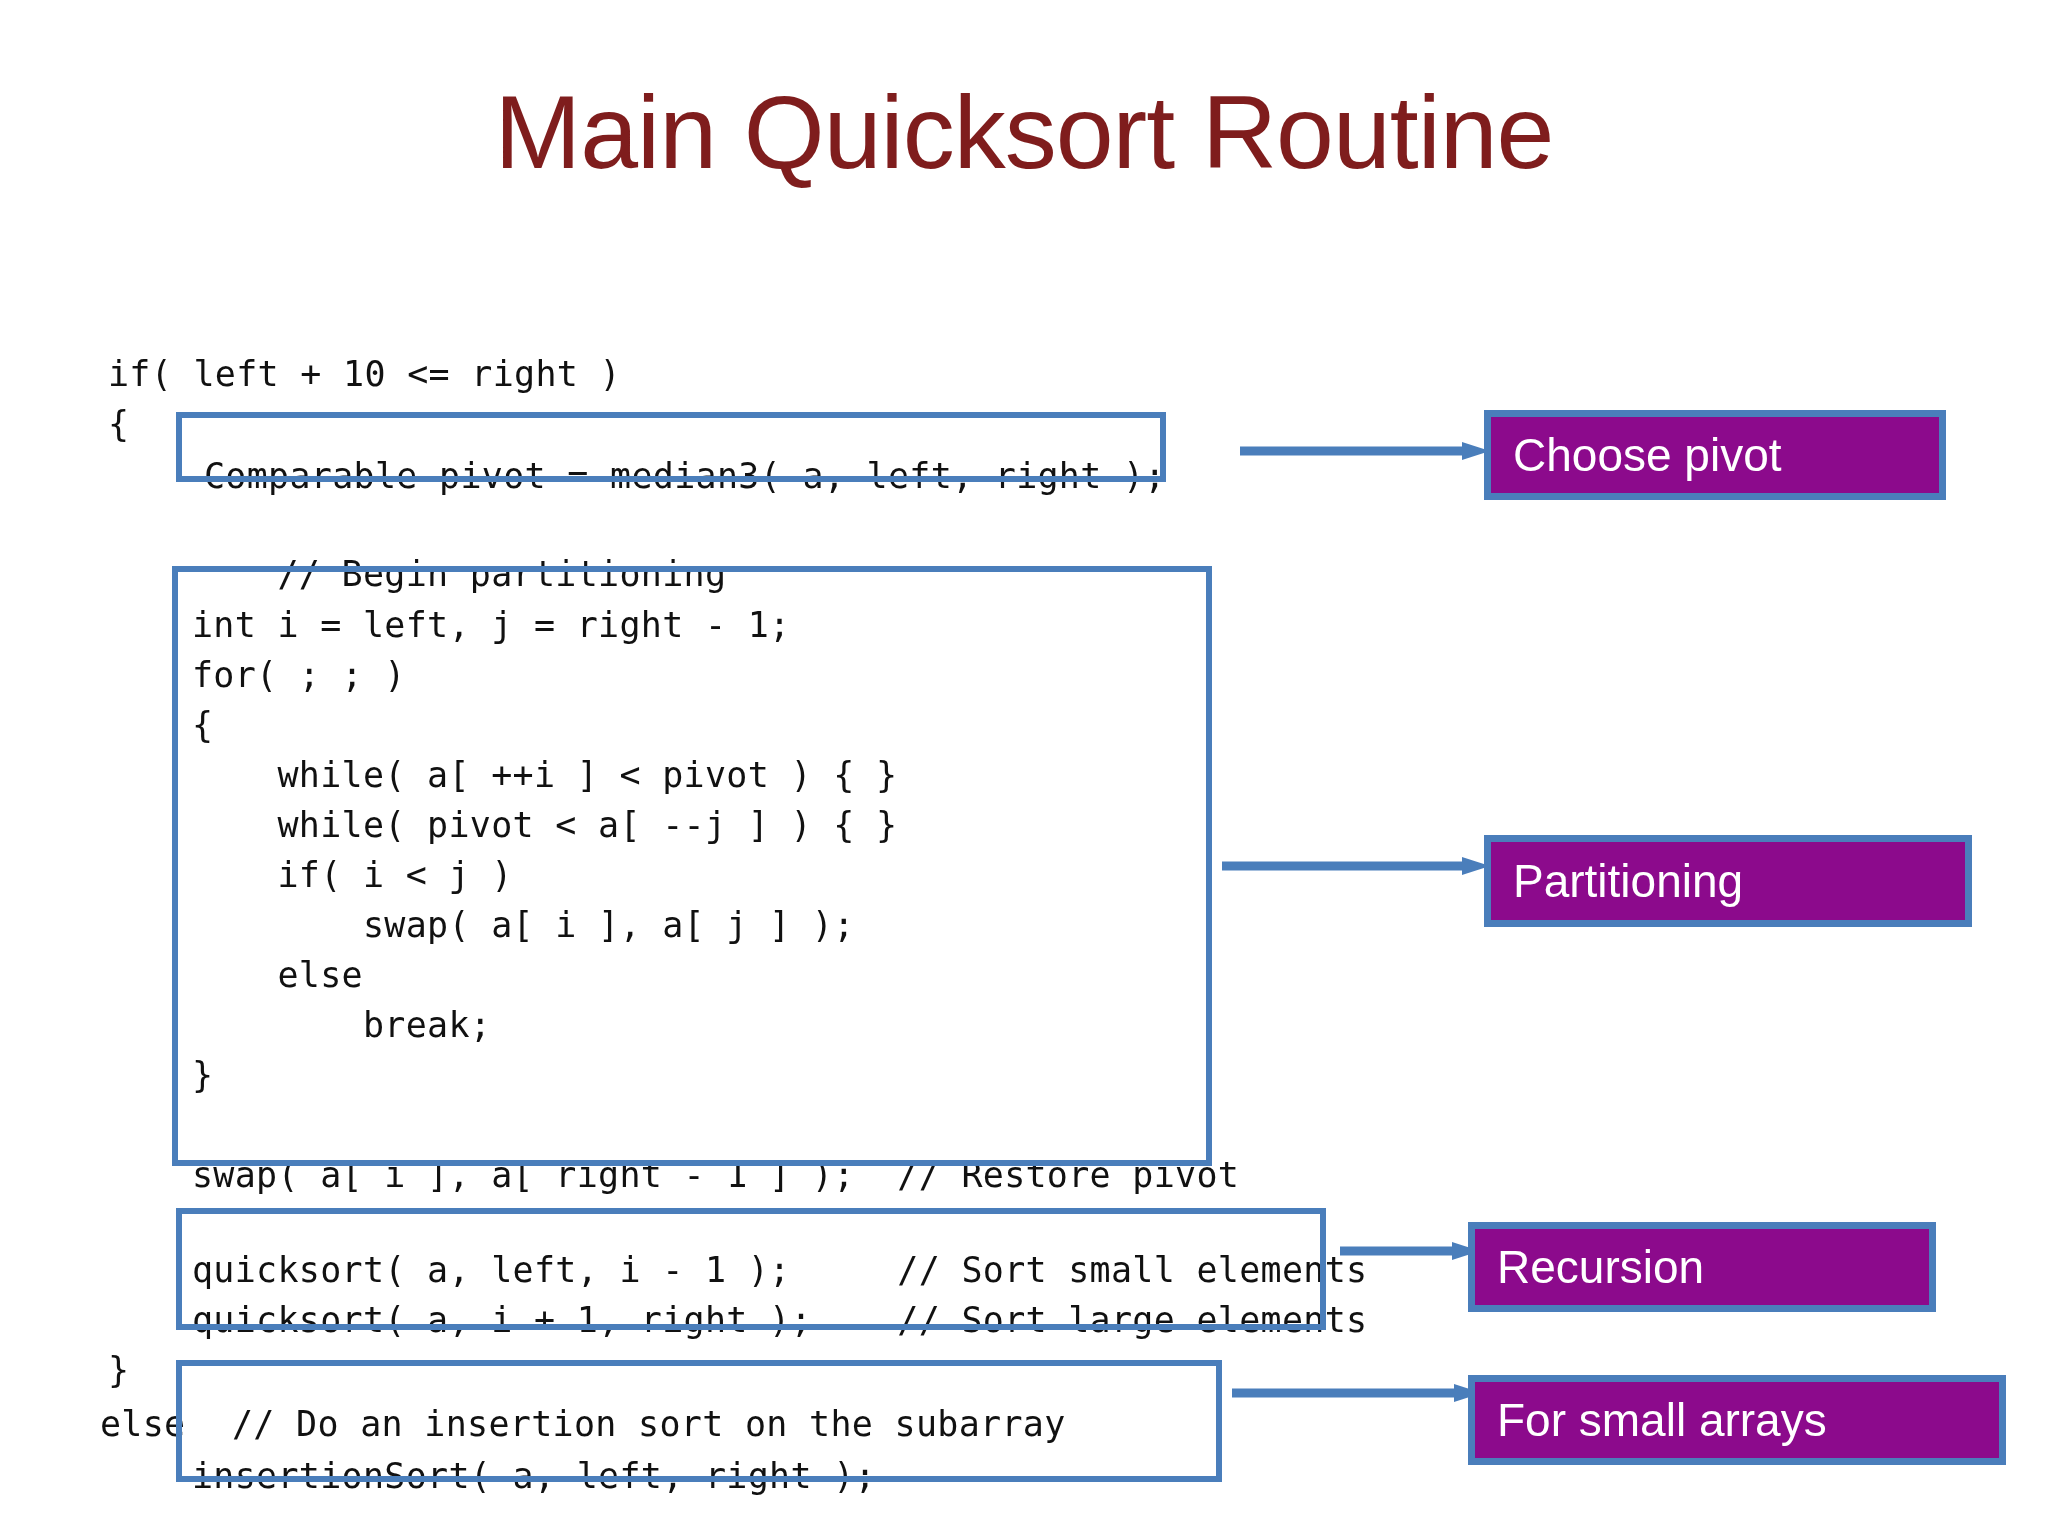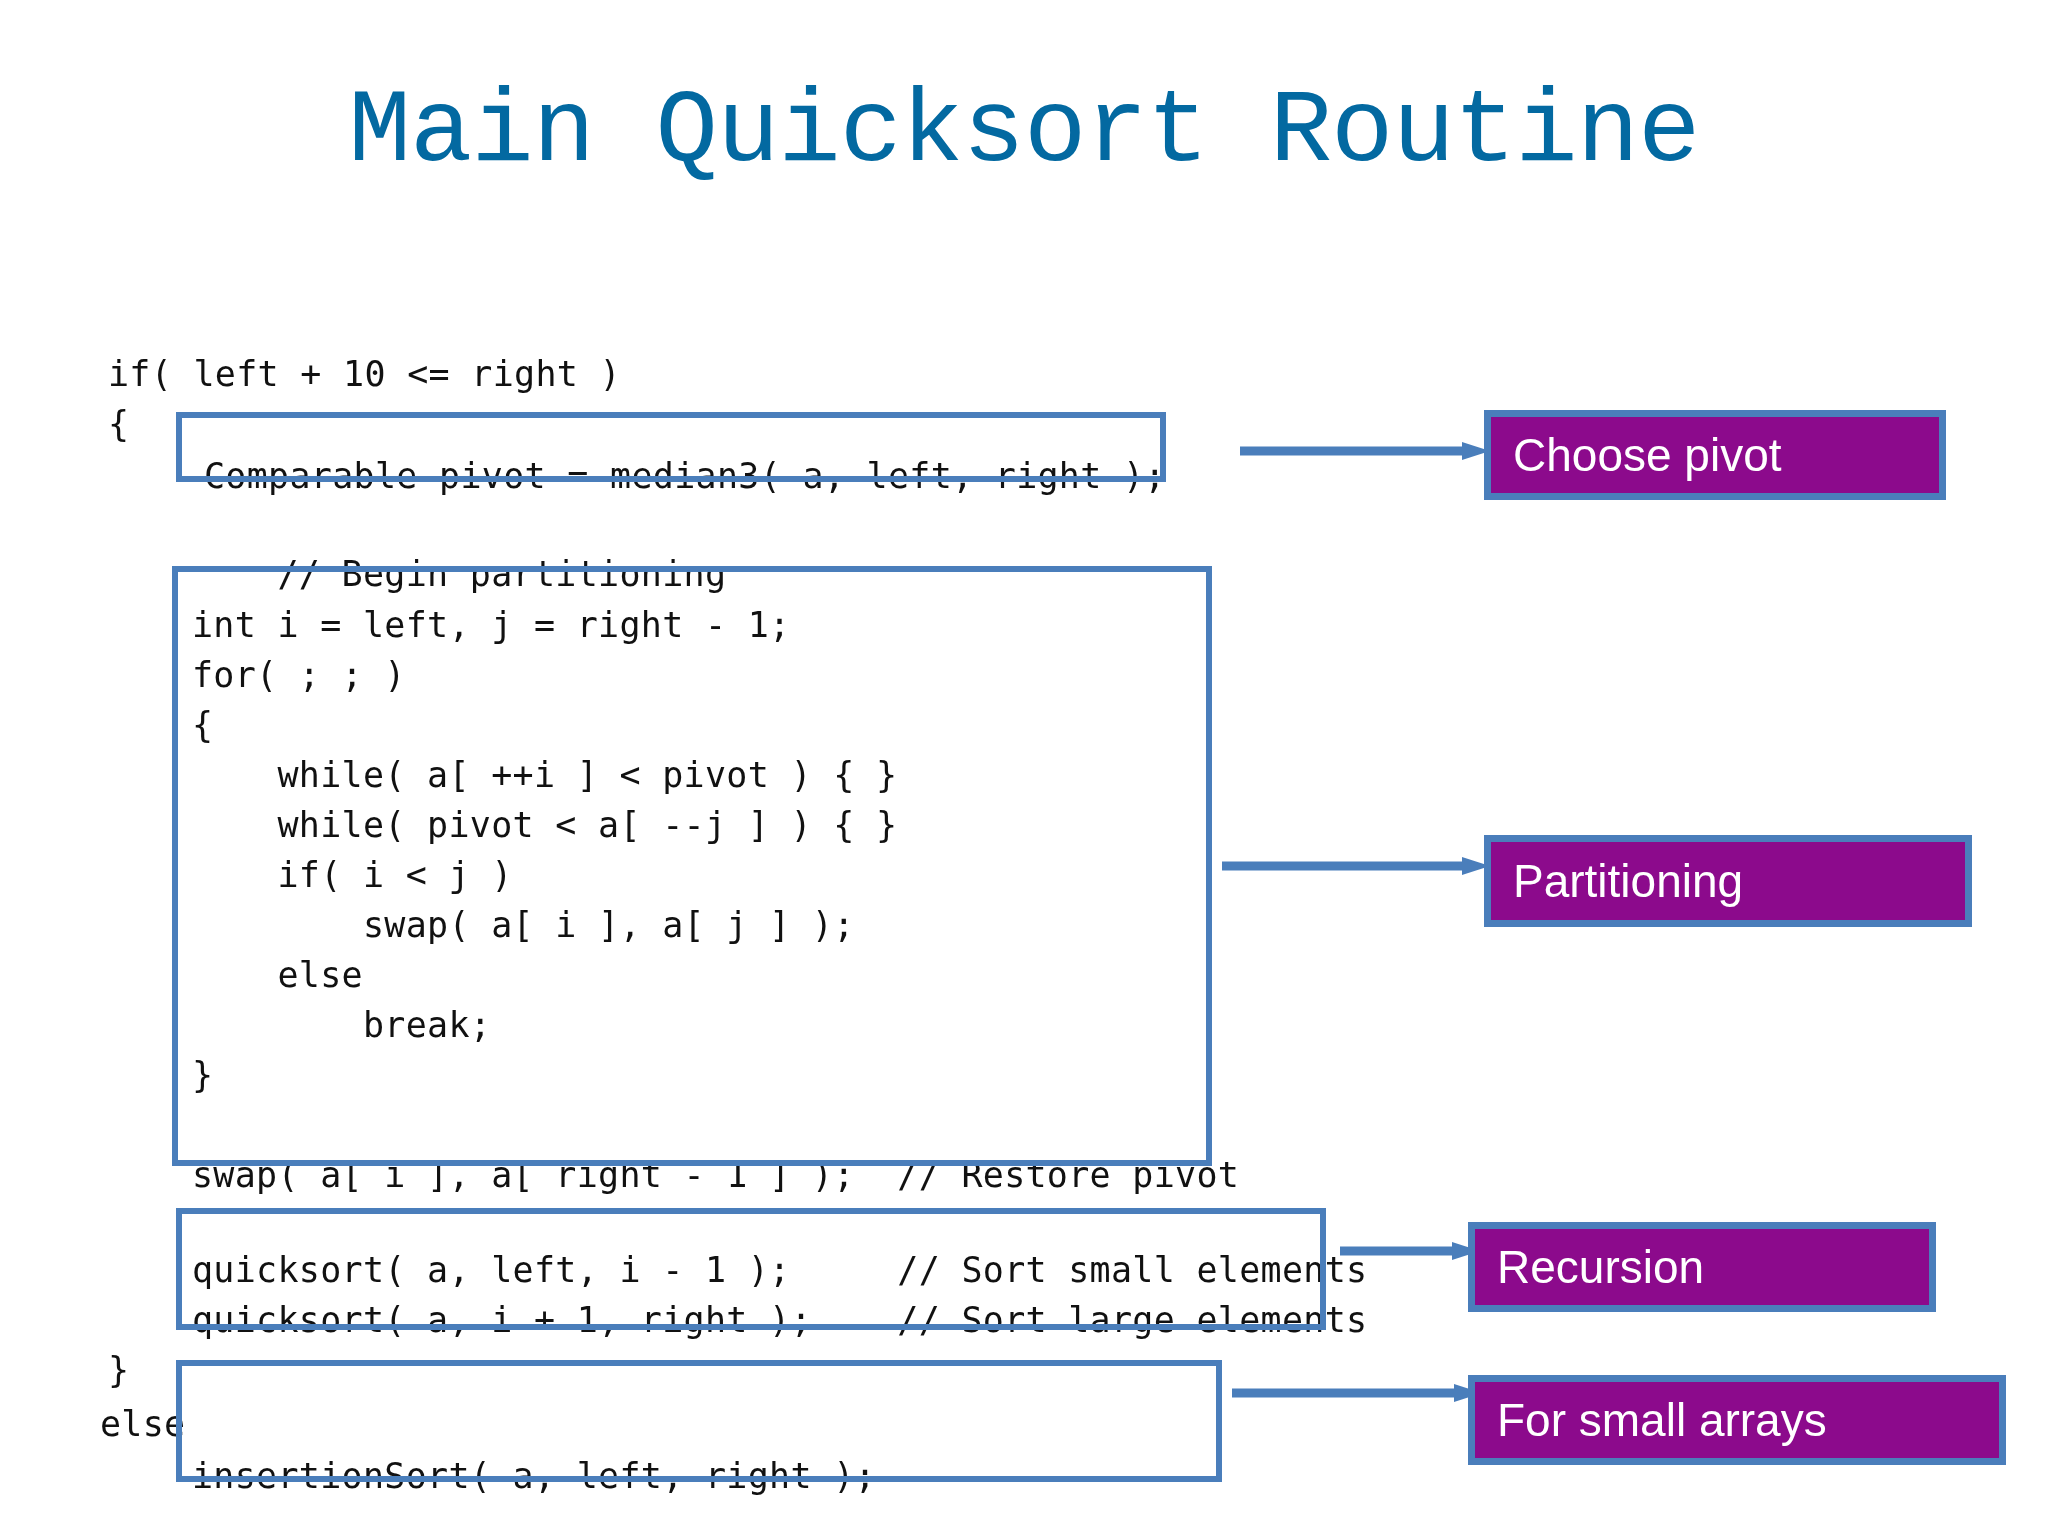--- a/index.html
+++ b/index.html
@@ -16,24 +16,24 @@
     font-family: "Liberation Sans", sans-serif;
   }
 
   
   #slide-title {
     position: absolute;
     left: 0;
     top: 78px;
     width: 2048px;
     text-align: center;
-    font-family: Liberation Mono, monospace;
+    font-family: Liberation Sans, sans-serif;
     font-size: 104px;
     font-weight: normal;
-    color: #0369a1;
+    color: #7f1d1d;
     letter-spacing: -1px;
     line-height: 1.05;
     white-space: nowrap;
   }
   .code-line {
     white-space: pre;
     font-family: "DejaVu Sans Mono", "Liberation Mono", monospace;
   }
 
   
@@ -109,20 +109,21 @@
 
 swap( a[ i ], a[ right - 1 ] );  // Restore pivot</span></div>
 
   <div class="codeblk" style="left:192px; top:1218px;"><span class="code-line" id="recursion-text">quicksort( a, left, i - 1 );     // Sort small elements
 quicksort( a, i + 1, right );    // Sort large elements</span></div>
 
   <div class="codeblk" style="left:108px; top:1318px;">}</div>
 
   <div class="codeblk" style="left:100px; top:1372px;">else</div>
 
+  <div class="codeblk" style="left:232px; top:1372px;">// Do an insertion sort on the subarray</div>
 
   <div class="codeblk" style="left:192px; top:1424px;">insertionSort( a, left, right );</div>
 
   <div class="hl-box" style="left:176px; top:412px; width:990px; height:70px;"></div>
 
   <div class="hl-box" style="left:172px; top:566px; width:1040px; height:600px;"></div>
 
   <div class="hl-box" style="left:176px; top:1208px; width:1150px; height:122px;"></div>
 
   <div class="hl-box" style="left:176px; top:1360px; width:1046px; height:122px;"></div>

